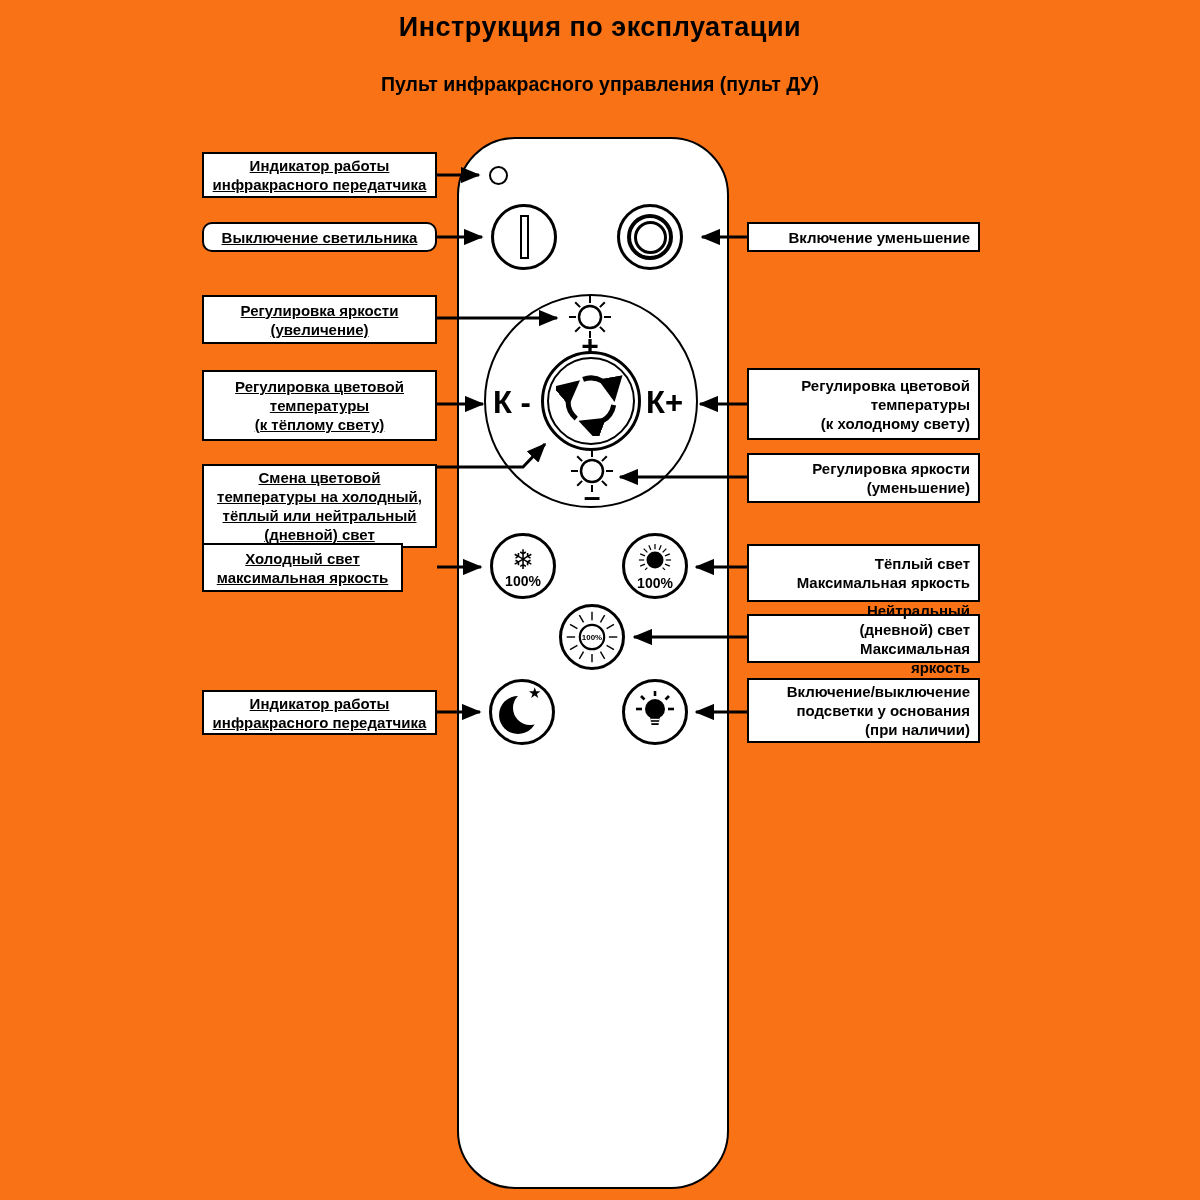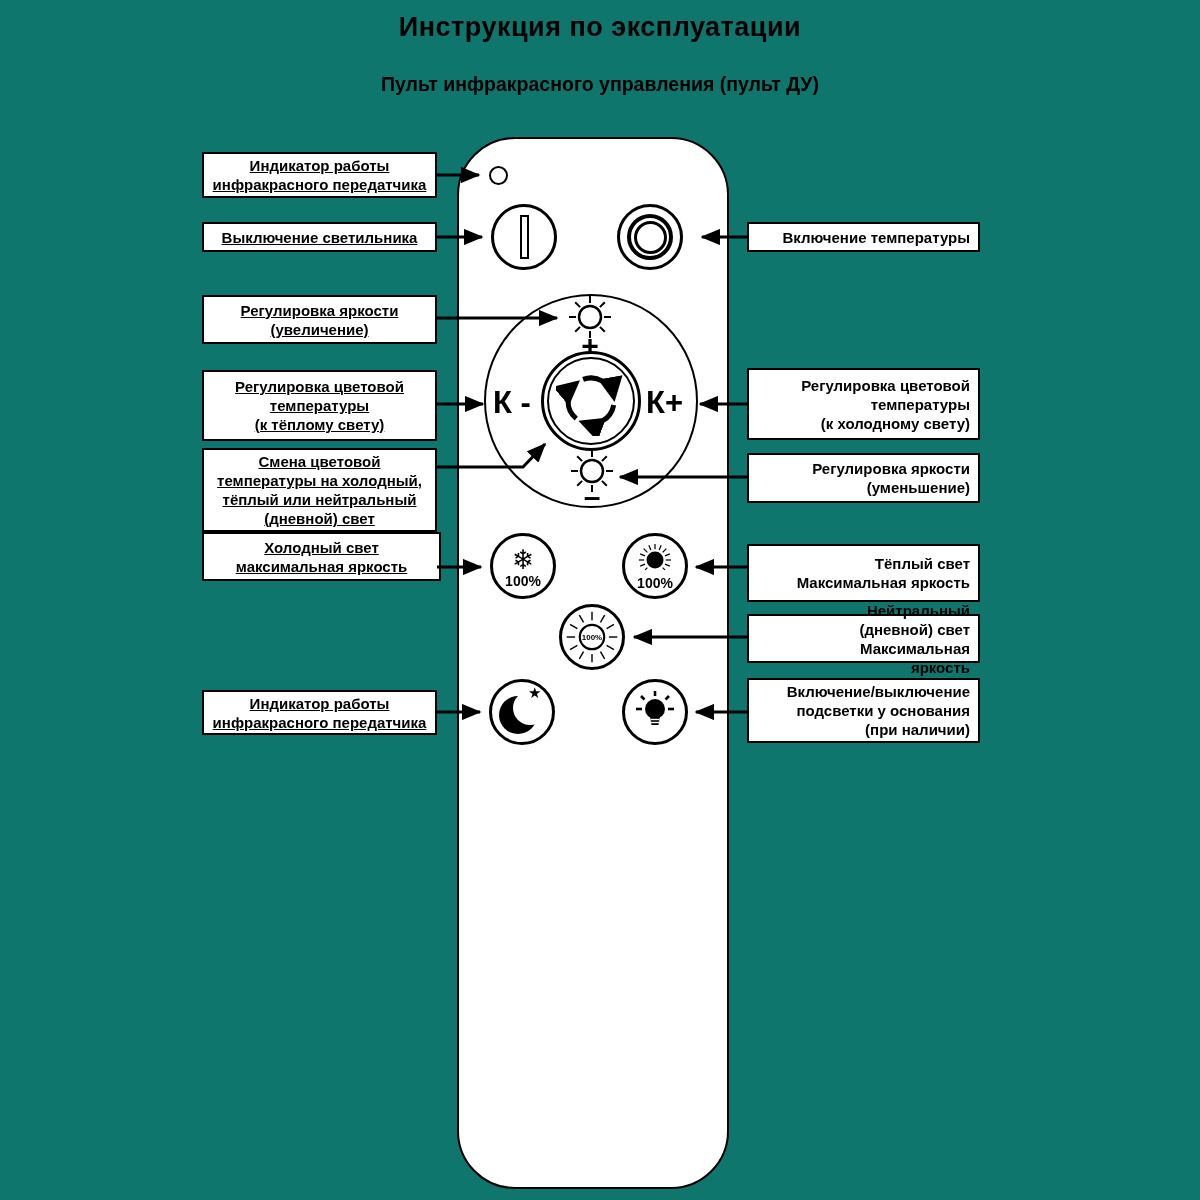--- a/index.html
+++ b/index.html
@@ -1,17 +1,17 @@
 <!DOCTYPE html>
 <html><head>
 <meta charset="utf-8">
 <style>
   html,body{margin:0;padding:0;background:#fff;}
   .canvas{
-    position:relative;width:1200px;height:1200px;background:#0f766e;overflow:hidden;
+    position:relative;width:1200px;height:1200px;background:#f97316;overflow:hidden;
     font-family:"Liberation Sans","DejaVu Sans",sans-serif;color:#000;
   }
   .title{
     position:absolute;left:0;top:12px;width:1200px;text-align:center;
     font-size:27px;font-weight:bold;letter-spacing:.5px;
   }
   .subtitle{
     position:absolute;left:0;top:73px;width:1200px;text-align:center;
     font-size:19.5px;font-weight:bold;
   }
@@ -181,49 +181,49 @@
         <line x1="12" y1="22" x2="6" y2="22"></line>
         <line x1="38" y1="22" x2="44" y2="22"></line>
       </g>
     </svg>
   </div>
 
   <div class="callout left-col" style="left:202px;top:152px;width:235px;height:46px;">
     <span>Индикатор работы
 инфракрасного передатчика</span>
     </div>
-  <div class="callout left-col" style="left:202px;top:222px;width:235px;height:30px;">
+  <div class="callout left-col" style="left:202px;top:222px;width:235px;height:30px;border-radius:10px;">
     <span>Выключение светильника</span>
     </div>
   <div class="callout left-col" style="left:202px;top:295px;width:235px;height:49px;">
     <span>Регулировка яркости
 (увеличение)</span>
     </div>
   <div class="callout left-col" style="left:202px;top:370px;width:235px;height:71px;">
     <span>Регулировка цветовой
 температуры
 (к тёплому свету)</span>
     </div>
-  <div class="callout left-col" style="left:202px;top:448px;width:235px;height:84px;">
+  <div class="callout left-col" style="left:202px;top:464px;width:235px;height:84px;">
     <span>Смена цветовой
 температуры на холодный,
 тёплый или нейтральный
 (дневной) свет</span>
     </div>
-  <div class="callout left-col" style="left:202px;top:532px;width:239px;height:49px;">
+  <div class="callout left-col" style="left:202px;top:543px;width:201px;height:49px;">
     <span>Холодный свет
 максимальная яркость</span>
     </div>
   <div class="callout left-col" style="left:202px;top:690px;width:235px;height:45px;">
     <span>Индикатор работы
 инфракрасного передатчика</span>
     </div>
 
   <div class="callout right-col" style="left:747px;top:222px;width:233px;height:30px;">
-    <span>Включение температуры</span>
+    <span>Включение уменьшение</span>
     </div>
   <div class="callout right-col" style="left:747px;top:368px;width:233px;height:72px;">
     <span>Регулировка цветовой
 температуры
 (к холодному свету)</span>
     </div>
   <div class="callout right-col" style="left:747px;top:453px;width:233px;height:50px;">
     <span>Регулировка яркости
 (уменьшение)</span>
     </div>

